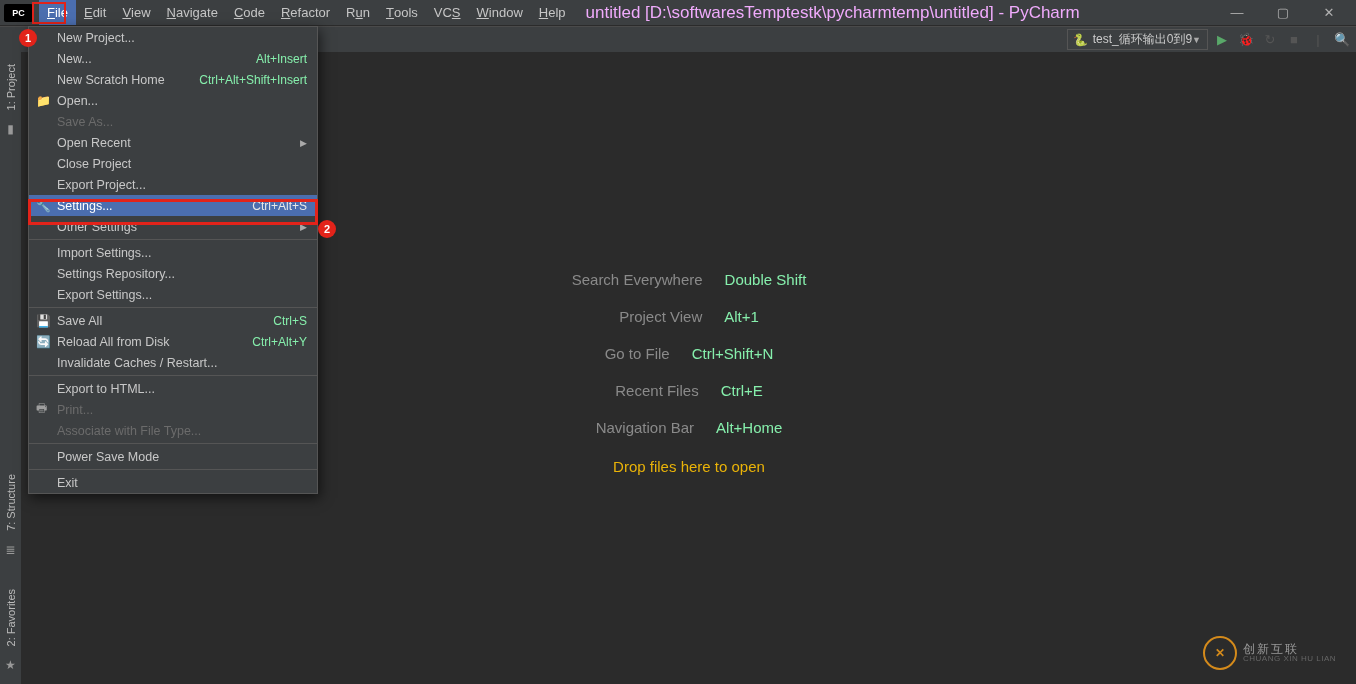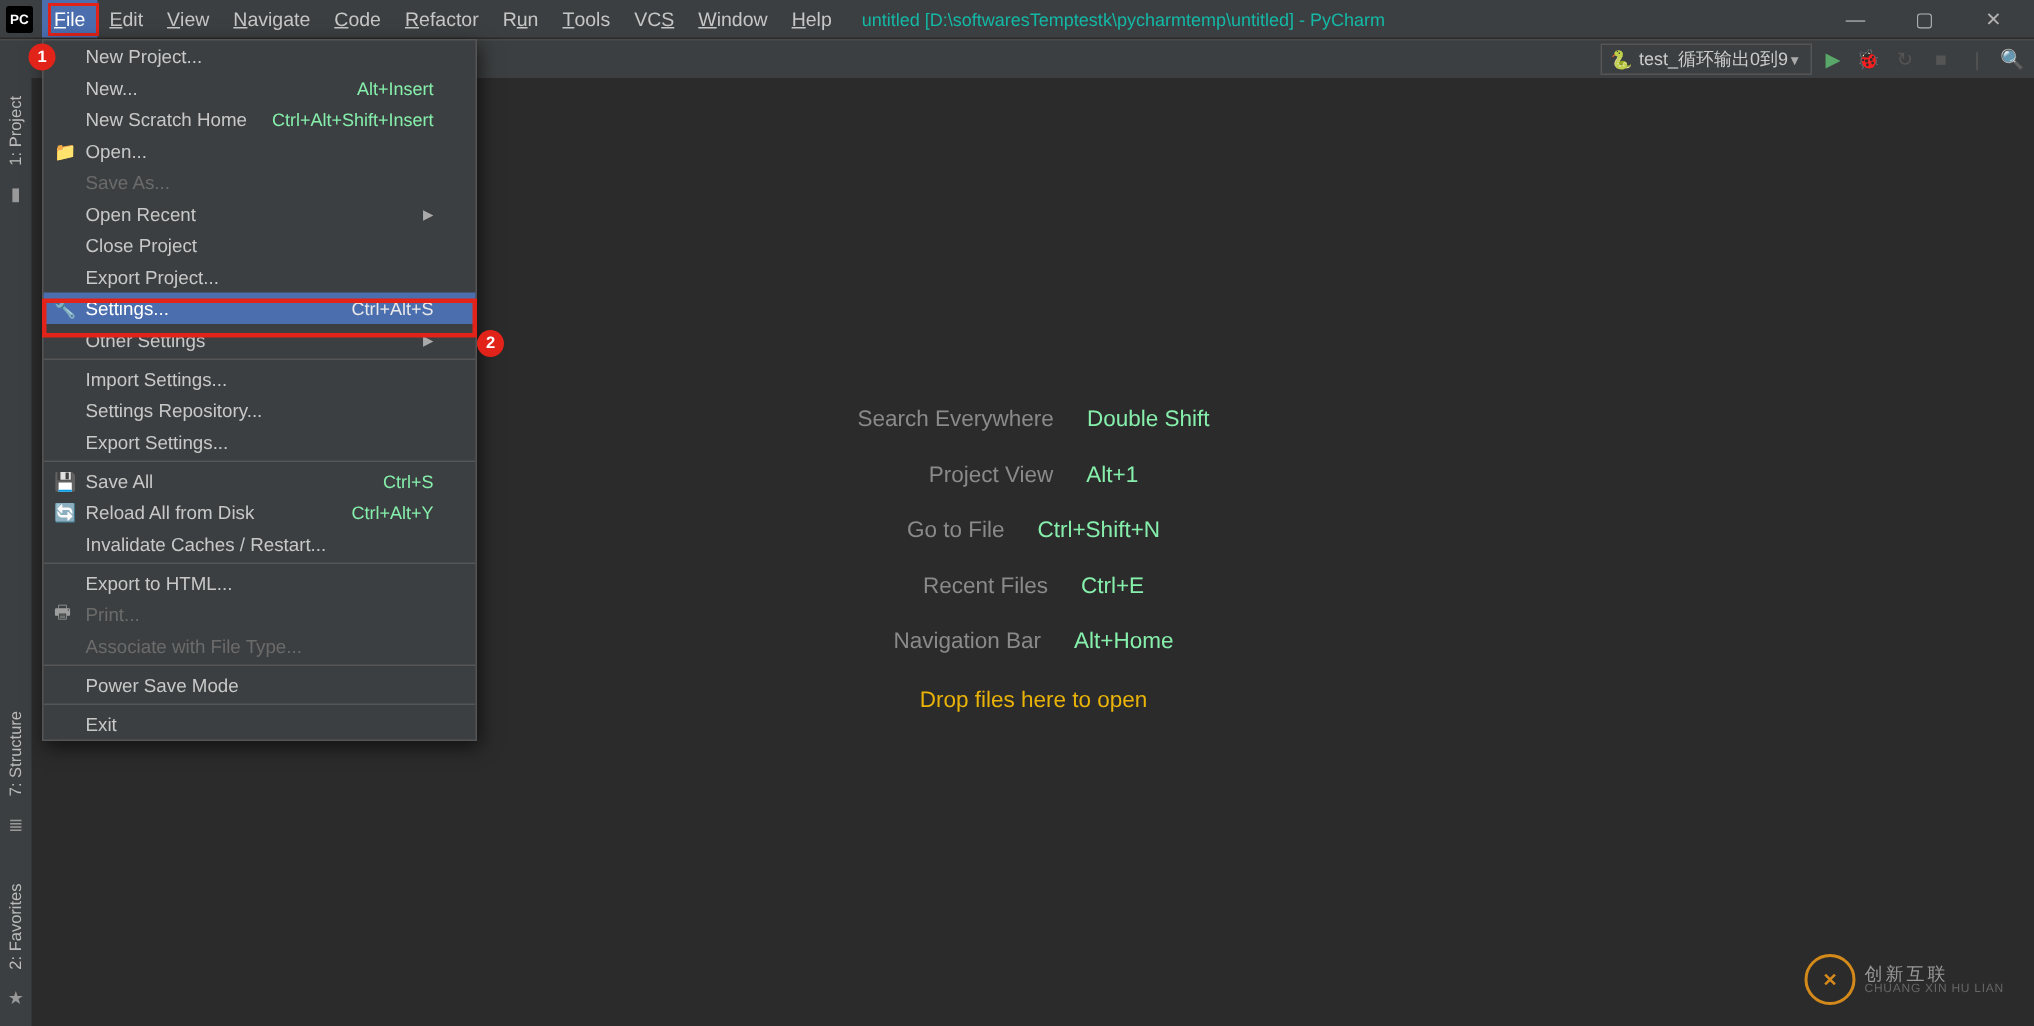--- a/index.html
+++ b/index.html
@@ -1,42 +1,42 @@
 <!DOCTYPE html>
 <html><head>
 <meta charset="utf-8">
 <style>
 * { margin:0; padding:0; box-sizing:border-box; font-family:"Segoe UI",Arial,sans-serif; }
 body { background:#2b2b2b; width:1356px; height:684px; overflow:hidden; color:#bbbbbb; font-size:13px; position:relative; }
 
 .menubar { height:26px; background:#3c3f41; display:flex; align-items:center; padding:0 4px; border-bottom:1px solid #2b2b2b; }
-.app-icon { width:18px; height:18px; background:#000; color:#fff; font-size:9px; font-weight:bold; display:flex; align-items:center; justify-content:center; margin-right:6px; border-radius:2px; }
+.app-icon { width:29px; height:18px; background:#000; color:#fff; font-size:9px; font-weight:bold; display:flex; align-items:center; justify-content:center; margin-right:6px; border-radius:2px; }
 .menubar-item { padding:0 8px; height:100%; display:flex; align-items:center; cursor:pointer; color:#c6c6c6; }
 .menubar-item.active { background:#4b6eaf; color:#fff; }
 .menubar-item .ul { text-decoration:underline; }
 .red-box-1 { border:2px solid #e2231a; position:absolute; height:22px; width:34px; left:32px; top:2px; pointer-events:none; }
 .badge { position:absolute; width:18px; height:18px; border-radius:50%; background:#e2231a; color:#fff; font-size:11px; font-weight:bold; display:flex; align-items:center; justify-content:center; z-index:5; }
 .badge-1 { left:19px; top:29px; }
 .badge-2 { left:318px; top:220px; }
-.title-path { color:#14b8a6; margin-left:12px; font-size:12px; }
+.title-path { color:#f0abfc; margin-left:12px; font-size:17px; }
 .window-ctrls { margin-left:auto; display:flex; }
 .window-btn { width:46px; height:26px; display:flex; align-items:center; justify-content:center; color:#b0b0b0; cursor:pointer; }
 
 .runbar { height:26px; background:#3c3f41; display:flex; align-items:center; justify-content:flex-end; padding-right:4px; gap:4px; border-top:1px solid #4a4a4a; }
 .run-select { background:#3c3f41; border:1px solid #555; padding:1px 6px; display:flex; align-items:center; font-size:12px; color:#ccc; cursor:pointer; min-width:140px; }
 .run-select .py { color:#3c8f3c; margin-right:4px;}
 .run-select .arr { margin-left:auto; font-size:9px; color:#aaa;}
 .tbtn { width:20px; height:20px; display:flex; align-items:center; justify-content:center; cursor:pointer; }
 
 .left-gutter { position:absolute; left:0; top:52px; bottom:0; width:22px; background:#3c3f41; display:flex; flex-direction:column; align-items:center; border-right:1px solid #2b2b2b; }
 .gutter-tab { writing-mode:vertical-rl; transform:rotate(180deg); padding:8px 2px; font-size:11px; color:#bbb; cursor:pointer; margin-top:4px; }
 .gutter-icon { margin-top:4px; color:#999; font-size:12px;}
 
 .dropdown { position:absolute; left:28px; top:26px; width:290px; background:#3c3f41; border:1px solid #555; box-shadow:2px 4px 12px rgba(0,0,0,0.6); }
-.menu-item { height:21px; display:flex; align-items:center; padding:0 28px 0 28px; position:relative; cursor:pointer; color:#c8c8c8; font-size:12.5px; }
+.menu-item { height:21px; display:flex; align-items:center; padding:0 10px 0 28px; position:relative; cursor:pointer; color:#c8c8c8; font-size:12.5px; }
 .menu-item.disabled { color:#6b6b6b; cursor:default; }
 .menu-item.highlight { background:#4b6eaf; color:#fff; }
 .menu-item .shortcut { margin-left:auto; color:#86efac; font-size:12px; }
 .menu-item.highlight .shortcut { color:#e8e8e8; }
 .menu-item .sub { margin-left:auto; font-size:9px; color:#aaa; }
 .menu-item .micon { position:absolute; left:7px; font-size:12px; color:#9e9e9e; }
 .menu-item.highlight .micon { color:#e0e0e0; }
 .menu-sep { height:1px; background:#555; margin:2px 0; }
 .red-box-2 { border:3px solid #e2231a; position:absolute; left:28px; width:290px; height:26px; top:199px; pointer-events:none; z-index:4;}
 

